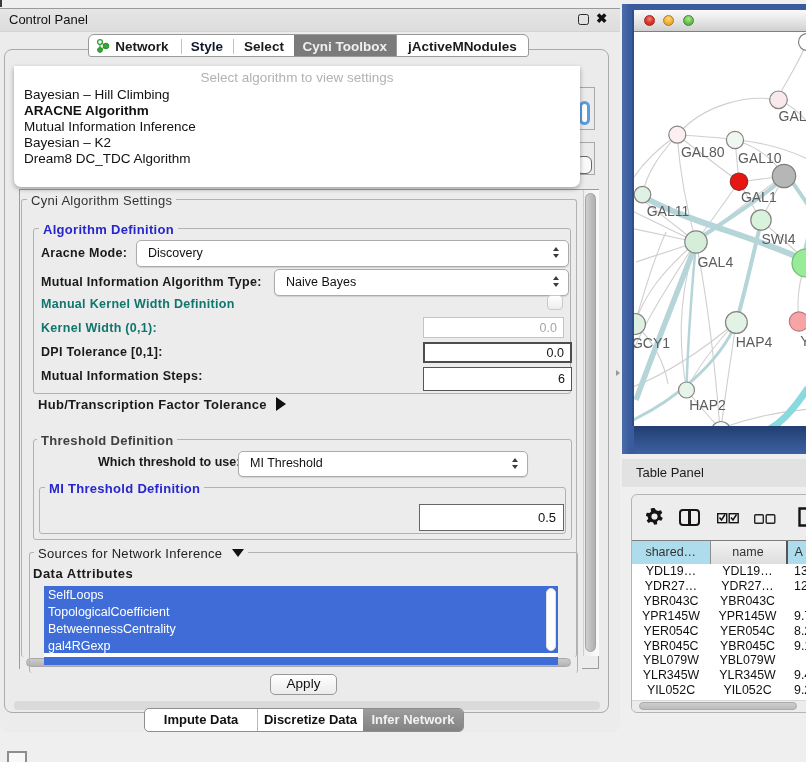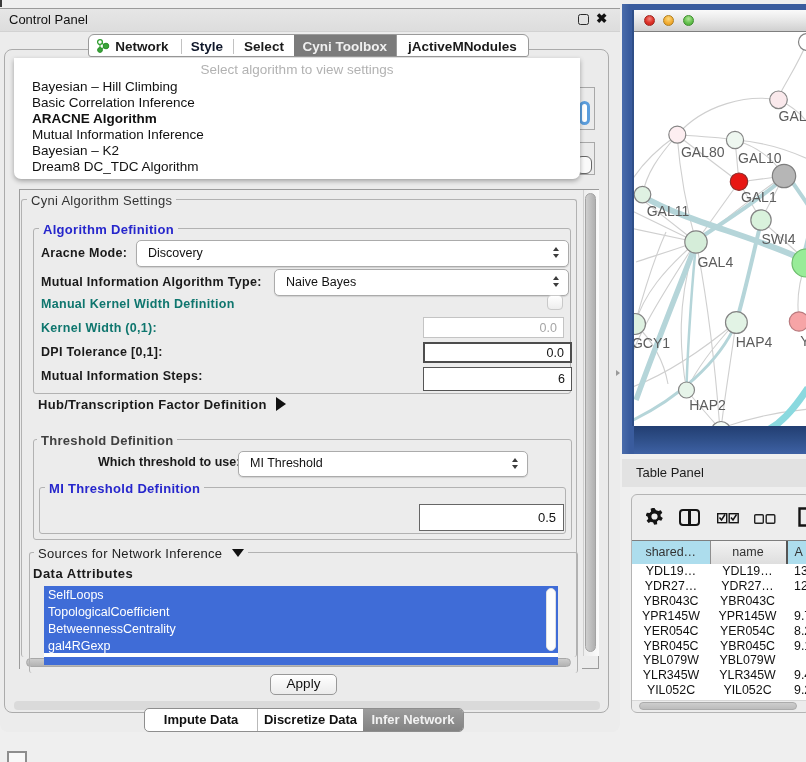--- a/index.html
+++ b/index.html
@@ -8,21 +8,21 @@
 .glab{position:absolute;font-weight:bold;font-size:12.5px;letter-spacing:.3px;color:#0f766e;white-space:nowrap}
 .fld{position:absolute;background:#fff;text-align:right;font-size:12.5px;color:#111;white-space:nowrap}
 .combo{position:absolute;background:#fff;border:1px solid #ababab;border-radius:5px;font-size:12.5px;color:#111;box-shadow:0 1px 1px rgba(0,0,0,.12)}
 .combo .tx{position:absolute;left:11px;top:0;line-height:23px;white-space:nowrap}
 .arr{position:absolute;right:7px;width:8px}
 .arr i{position:absolute;left:0;width:0;height:0;border-left:3.6px solid transparent;border-right:3.6px solid transparent}
 .arr .up{top:6px;border-bottom:4.5px solid #3c3c3c}
 .arr .dn{top:13px;border-top:4.5px solid #3c3c3c}
 .gbox{position:absolute;border:1px solid #b2b2b2;border-radius:3px}
 .gtitle{position:absolute;background:#ececec;padding:0 4px;font-size:13px;letter-spacing:.3px;white-space:nowrap}
-.pitem{height:16px;line-height:16px;font-size:13.5px;color:#111;padding-left:18px;white-space:nowrap}
+.pitem{height:16px;line-height:16px;font-size:13.5px;color:#111;padding-left:10px;white-space:nowrap}
 .seg{height:22px;line-height:22px;font-size:13px;font-weight:bold;text-align:center;float:left}
 .trow{position:absolute;width:180px;height:14.9px;line-height:14.9px;font-size:12.4px;color:#111}
 .trow b{position:absolute;font-weight:normal;white-space:nowrap}
 </style></head>
 <body>
 <div id="root">
 
 <div class="a" style="left:0;top:8px;width:620px;height:723px;background:#ececec;border-top:1px solid #9a9a9a;border-radius:0 0 8px 8px"></div>
 <div class="a" style="left:0;top:0;width:2px;height:7px;background:#3a3a3a"></div>
 
@@ -51,25 +51,24 @@
   <div style="position:absolute;left:145px;top:0;width:60px;text-align:center;line-height:23px;font-size:13.5px;font-weight:600;color:#1a1a1a">Select</div>
   <div style="position:absolute;left:205px;top:0;width:101.5px;text-align:center;line-height:23px;font-size:13.5px;font-weight:600;color:#f0f0f0">Cyni Toolbox</div>
   <div style="position:absolute;left:307px;top:0;width:133px;text-align:center;line-height:23px;font-size:13.5px;font-weight:600;color:#1a1a1a">jActiveMNodules</div>
 </div>
 
 <div class="a" style="left:540px;top:87px;width:55px;height:43px;border:1px solid #a8a8a8;box-sizing:border-box"></div>
 <div class="a" style="left:578.5px;top:100.5px;width:11px;height:24px;background:#fff;border:3px solid #5b9ddc;border-radius:7px;box-sizing:border-box"></div>
 <div class="a" style="left:540px;top:141.5px;width:55px;height:33px;border:1px solid #a8a8a8;box-sizing:border-box"></div>
 <div class="a" style="left:576px;top:156px;width:16px;height:18px;background:#fafafa;border:1.5px solid #666;border-radius:6px;box-sizing:border-box"></div>
 
-<div class="a" style="left:14px;top:58px;width:566px;height:121px;background:#fff;border-radius:0 0 7px 7px;box-shadow:0 2px 5px rgba(0,0,0,.32);z-index:40">
+<div class="a" style="left:14px;top:66px;width:566px;height:121px;background:#fff;border-radius:0 0 7px 7px;box-shadow:0 2px 5px rgba(0,0,0,.32);z-index:40">
   <div style="position:absolute;left:0;top:4px;width:100%;text-align:center;font-size:13.5px;color:#b2b2b2">Select algorithm to view settings</div>
   <div style="position:absolute;left:0;top:21px;width:100%">
     <div class="pitem">Bayesian – Hill Climbing</div>
-    <div class="pitem">Basic Correlation Inference</div>
     <div class="pitem" style="font-weight:bold">ARACNE Algorithm</div>
     <div class="pitem">Mutual Information Inference</div>
     <div class="pitem">Bayesian – K2</div>
     <div class="pitem">Dream8 DC_TDC Algorithm</div>
   </div>
 </div>
 
 <div class="a" style="left:19px;top:189px;width:580px;height:480px;border:1px solid #9c9c9c;box-sizing:border-box;background:#ececec"></div>
 
 <div class="a" style="left:582.5px;top:190px;width:15px;height:466px;background:linear-gradient(90deg,#ededed,#fbfbfb);border-left:1px solid #cfcfcf"></div>
@@ -106,21 +105,21 @@
 
 <div class="glab" style="left:41px;top:320.5px">Kernel Width (0,1):</div>
 <div class="fld" style="left:423px;top:316.5px;width:147px;height:21.5px;line-height:21.5px;border:1px solid #c4c4c4;box-sizing:border-box;color:#a6a6a6;padding-right:6px;width:141px">0.0</div>
 
 <div class="lab" style="left:41px;top:345px">DPI Tolerance [0,1]:</div>
 <div class="fld" style="left:423px;top:341.5px;width:141px;height:21.5px;line-height:19.5px;border:2px solid #4d4d4d;box-sizing:content-box;padding-right:6px;width:139px;height:17.5px">0.0</div>
 
 <div class="lab" style="left:41px;top:369px">Mutual Information Steps:</div>
 <div class="fld" style="left:423px;top:366.5px;width:141px;height:22px;line-height:22px;border:1px solid #555;padding-right:6px">6</div>
 
-<div class="lab" style="left:38px;top:397px;font-size:13px">Hub/Transcription Factor Definition</div>
+<div class="lab" style="left:38px;top:397px;font-size:13px">Hub/Transcription Factor Tolerance</div>
 <div class="a" style="left:276px;top:397px;width:0;height:0;border-left:10px solid #111;border-top:7.5px solid transparent;border-bottom:7.5px solid transparent"></div>
 
 <div class="gbox" style="left:33px;top:439px;width:537px;height:99px"></div>
 <div class="gtitle" style="left:37px;top:432.5px;color:#404040;font-weight:bold">Threshold Definition</div>
 <div class="lab" style="left:98px;top:455px;letter-spacing:0">Which threshold to use:</div>
 <div class="combo" style="left:238px;top:451px;width:288px;height:24px">
   <span class="tx" style="line-height:23px">MI Threshold</span>
   <span class="arr" style="top:0">
         <i class="up"></i>
         <i class="dn"></i>

